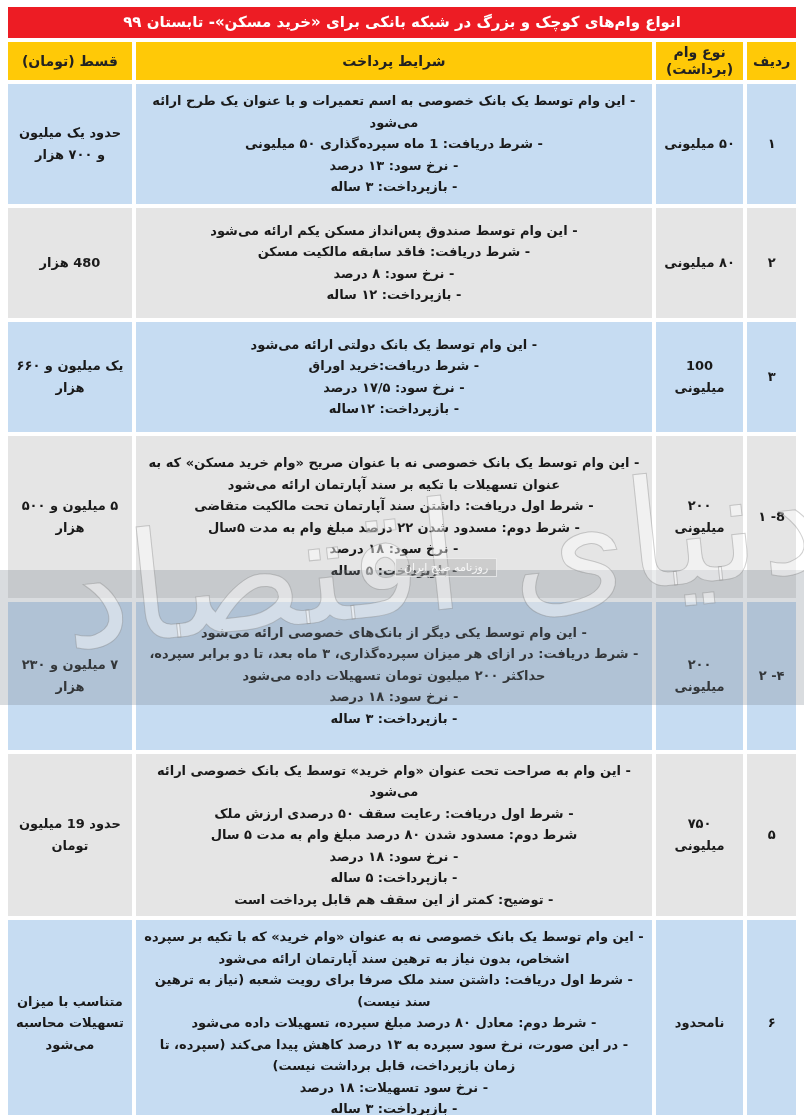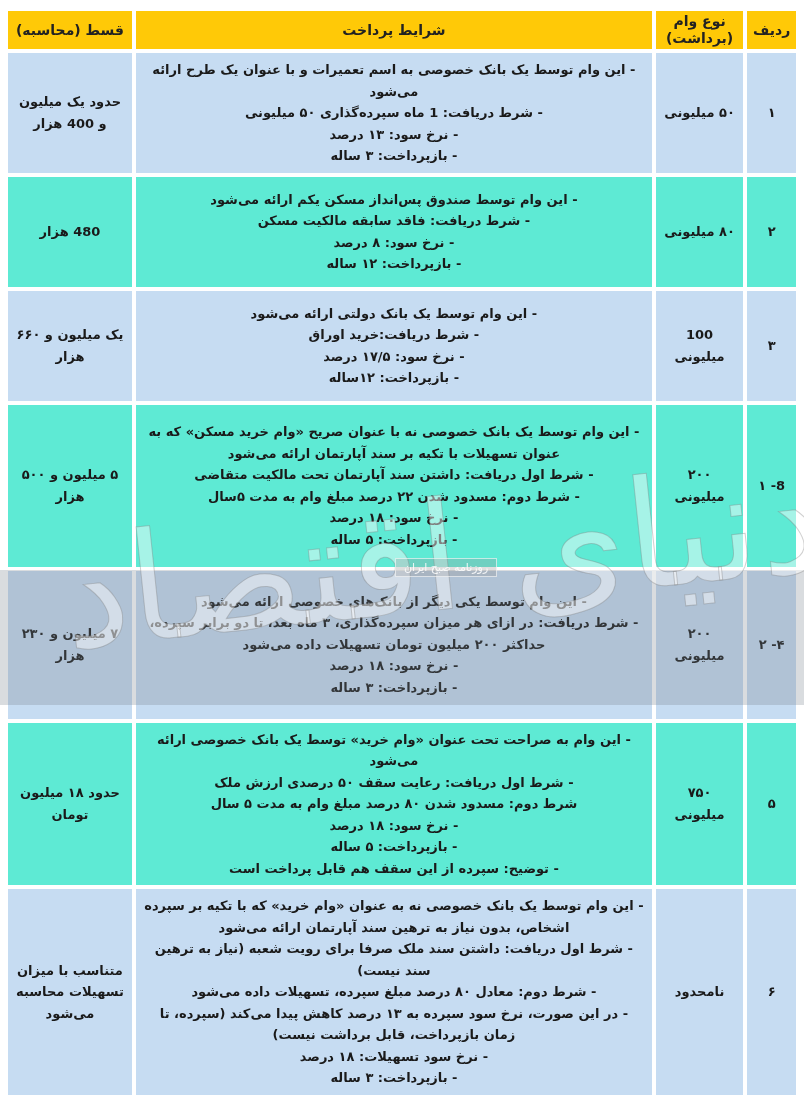--- a/index.html
+++ b/index.html
@@ -8,67 +8,68 @@
     .wrap { position: absolute; left: 8px; top: 7px; width: 788px; }
     .title-bar { height: 31px; background: #ed1c24; color: #ffffff; font-weight: bold;
                  font-size: 15px; line-height: 31px; text-align: center; direction: rtl; }
     table { border-collapse: separate; border-spacing: 4px; margin: 0 -4px; width: 796px;
             direction: rtl; table-layout: fixed; }
     th { background: #ffc907; font-weight: bold; font-size: 14px; color: #222;
          height: 38px; padding: 0 4px; line-height: 17px; }
     td { font-size: 13px; font-weight: bold; text-align: center; vertical-align: middle;
          padding: 6px 6px; line-height: 21.5px; }
     tr.dark td { background: #c6dcf2; }
-    tr.light td { background: #5eead4; text-align: center; }
+    tr.light td { background: #e5e5e5; text-align: center; }
     .col-row { width: 48px; }
     .col-type { width: 86px; }
     .col-cond { width: 508px; }
     .col-inst { width: 122px; }
     .cond-line { display: block; }
     .watermark-band { position: absolute; left: 0; top: 570px; width: 804px; height: 135px;
                       background: rgba(120,130,140,0.28); pointer-events: none; }
     .watermark-text { position: absolute; left: 60px; top: 470px; font-size: 150px;
                       color: rgba(255,255,255,0.45); font-family: "DejaVu Serif", serif;
                       direction: rtl; pointer-events: none; transform: rotate(-6deg);
                       white-space: nowrap; -webkit-text-stroke: 1px rgba(120,120,120,0.35); }
     .watermark-stamp { position: absolute; left: 395px; top: 558px; font-size: 11px;
                        color: rgba(255,255,255,0.85); border: 1px solid rgba(255,255,255,0.6);
                        padding: 2px 8px; direction: rtl; pointer-events: none;
                        background: rgba(150,150,150,0.3); }
   </style>
 </head>
 <body>
 
 <div class="wrap">
+  <div class="title-bar">انواع وام‌های کوچک و بزرگ در شبکه بانکی برای «خرید مسکن»- تابستان ۹۹</div>
   <table>
     <colgroup>
       <col class="col-row">
         <col class="col-type">
         <col class="col-cond">
         <col class="col-inst">
     </colgroup>
     <thead>
       <tr>
         <th>ردیف</th>
         <th>نوع وام (برداشت)</th>
         <th>شرایط پرداخت</th>
-        <th>قسط (محاسبه)</th>
+        <th>قسط (تومان)</th>
       </tr>
     </thead>
     <tbody>
       <tr class="dark" style="height:118px">
         <td>۱</td>
         <td>۵۰ میلیونی</td>
         <td>
           <span class="cond-line">- این وام توسط یک بانک خصوصی به اسم تعمیرات و با عنوان یک طرح ارائه می‌شود</span>
           <span class="cond-line">- شرط دریافت: 1 ماه سپرده‌گذاری ۵۰ میلیونی</span>
           <span class="cond-line">- نرخ سود: ۱۳ درصد</span>
           <span class="cond-line">- بازپرداخت: ۳ ساله</span>
         </td>
-        <td>حدود یک میلیون و 400 هزار</td>
+        <td>حدود یک میلیون و ۷۰۰ هزار</td>
       </tr>
       <tr class="light" style="height:110px">
         <td>۲</td>
         <td>۸۰ میلیونی</td>
         <td>
           <span class="cond-line">- این وام توسط صندوق پس‌انداز مسکن یکم ارائه می‌شود</span>
           <span class="cond-line">- شرط دریافت: فاقد سابقه مالکیت مسکن</span>
           <span class="cond-line">- نرخ سود: ۸ درصد</span>
           <span class="cond-line">- بازپرداخت: ۱۲ ساله</span>
         </td>
@@ -110,23 +111,23 @@
       </tr>
       <tr class="light" style="height:155px">
         <td>۵</td>
         <td>۷۵۰ میلیونی</td>
         <td>
           <span class="cond-line">- این وام به صراحت تحت عنوان «وام خرید» توسط یک بانک خصوصی ارائه می‌شود</span>
           <span class="cond-line">- شرط اول دریافت: رعایت سقف ۵۰ درصدی ارزش ملک</span>
           <span class="cond-line">شرط دوم: مسدود شدن ۸۰ درصد مبلغ وام به مدت ۵ سال</span>
           <span class="cond-line">- نرخ سود: ۱۸ درصد</span>
           <span class="cond-line">- بازپرداخت: ۵ ساله</span>
-          <span class="cond-line">- توضیح: سپرده از این سقف هم قابل پرداخت است</span>
+          <span class="cond-line">- توضیح: کمتر از این سقف هم قابل پرداخت است</span>
         </td>
-        <td>حدود ۱۸ میلیون تومان</td>
+        <td>حدود 19 میلیون تومان</td>
       </tr>
       <tr class="dark" style="height:192px">
         <td>۶</td>
         <td>نامحدود</td>
         <td>
           <span class="cond-line">- این وام توسط یک بانک خصوصی نه به عنوان «وام خرید» که با تکیه بر سپرده اشخاص، بدون نیاز به ترهین سند آپارتمان ارائه می‌شود</span>
           <span class="cond-line">- شرط اول دریافت: داشتن سند ملک صرفا برای رویت شعبه (نیاز به ترهین سند نیست)</span>
           <span class="cond-line">- شرط دوم: معادل ۸۰ درصد مبلغ سپرده، تسهیلات داده می‌شود</span>
           <span class="cond-line">- در این صورت، نرخ سود سپرده به ۱۳ درصد کاهش پیدا می‌کند (سپرده، تا زمان بازپرداخت، قابل برداشت نیست)</span>
           <span class="cond-line">- نرخ سود تسهیلات: ۱۸ درصد</span>

